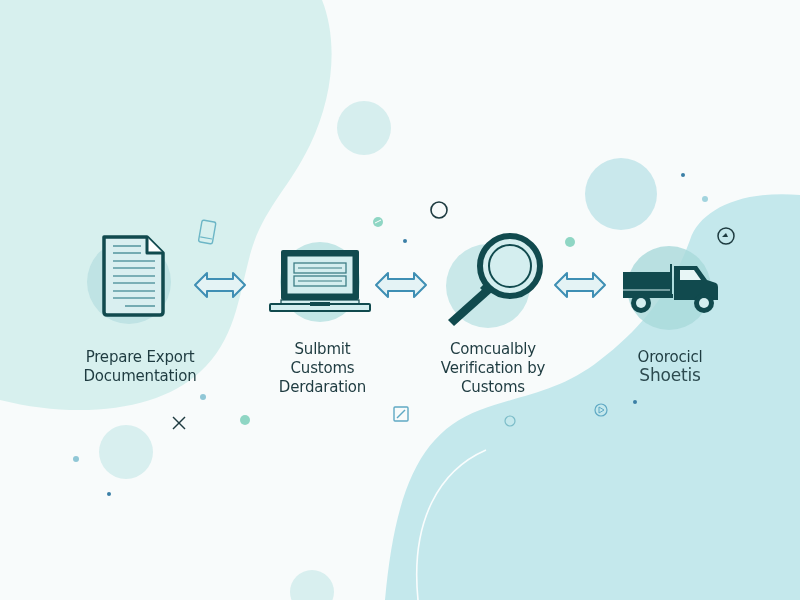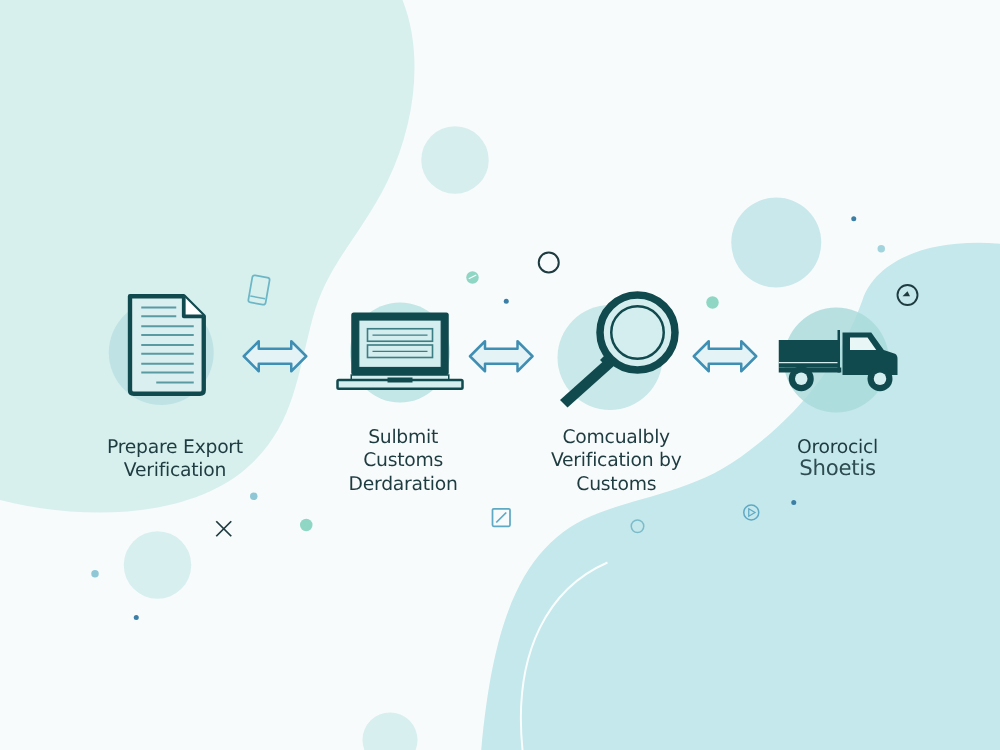--- a/index.html
+++ b/index.html
@@ -111,21 +111,21 @@
         <line x1="14" y1="42" x2="56" y2="42"></line>
         <line x1="14" y1="49" x2="56" y2="49"></line>
         <line x1="14" y1="57" x2="56" y2="57"></line>
         <line x1="14" y1="64" x2="56" y2="64"></line>
         <line x1="26" y1="72" x2="56" y2="72"></line>
       </g>
     </svg>
   </div>
   <div class="label" style="margin-top:20px;">
     <span>Prepare Export</span>
-    <span>Verification</span>
+    <span>Documentation</span>
   </div>
 </div>
 
 <svg class="connector" style="left:193px; top:270px;" viewBox="0 0 54 30">
   <path d="M2,15 L14,3 L14,9 L40,9 L40,3 L52,15 L40,27 L40,21 L14,21 L14,27 Z" fill="#e4f3f5" stroke="#3f8fb4" stroke-width="2" stroke-linejoin="round"></path>
 </svg>
 
 <div class="step" style="left:260px; top:228px; width:125px;">
   <div class="icon-wrap">
     <div class="halo" style="left:20px; top:14px; width:80px; height:80px; background:#c3e6e6;"></div>

